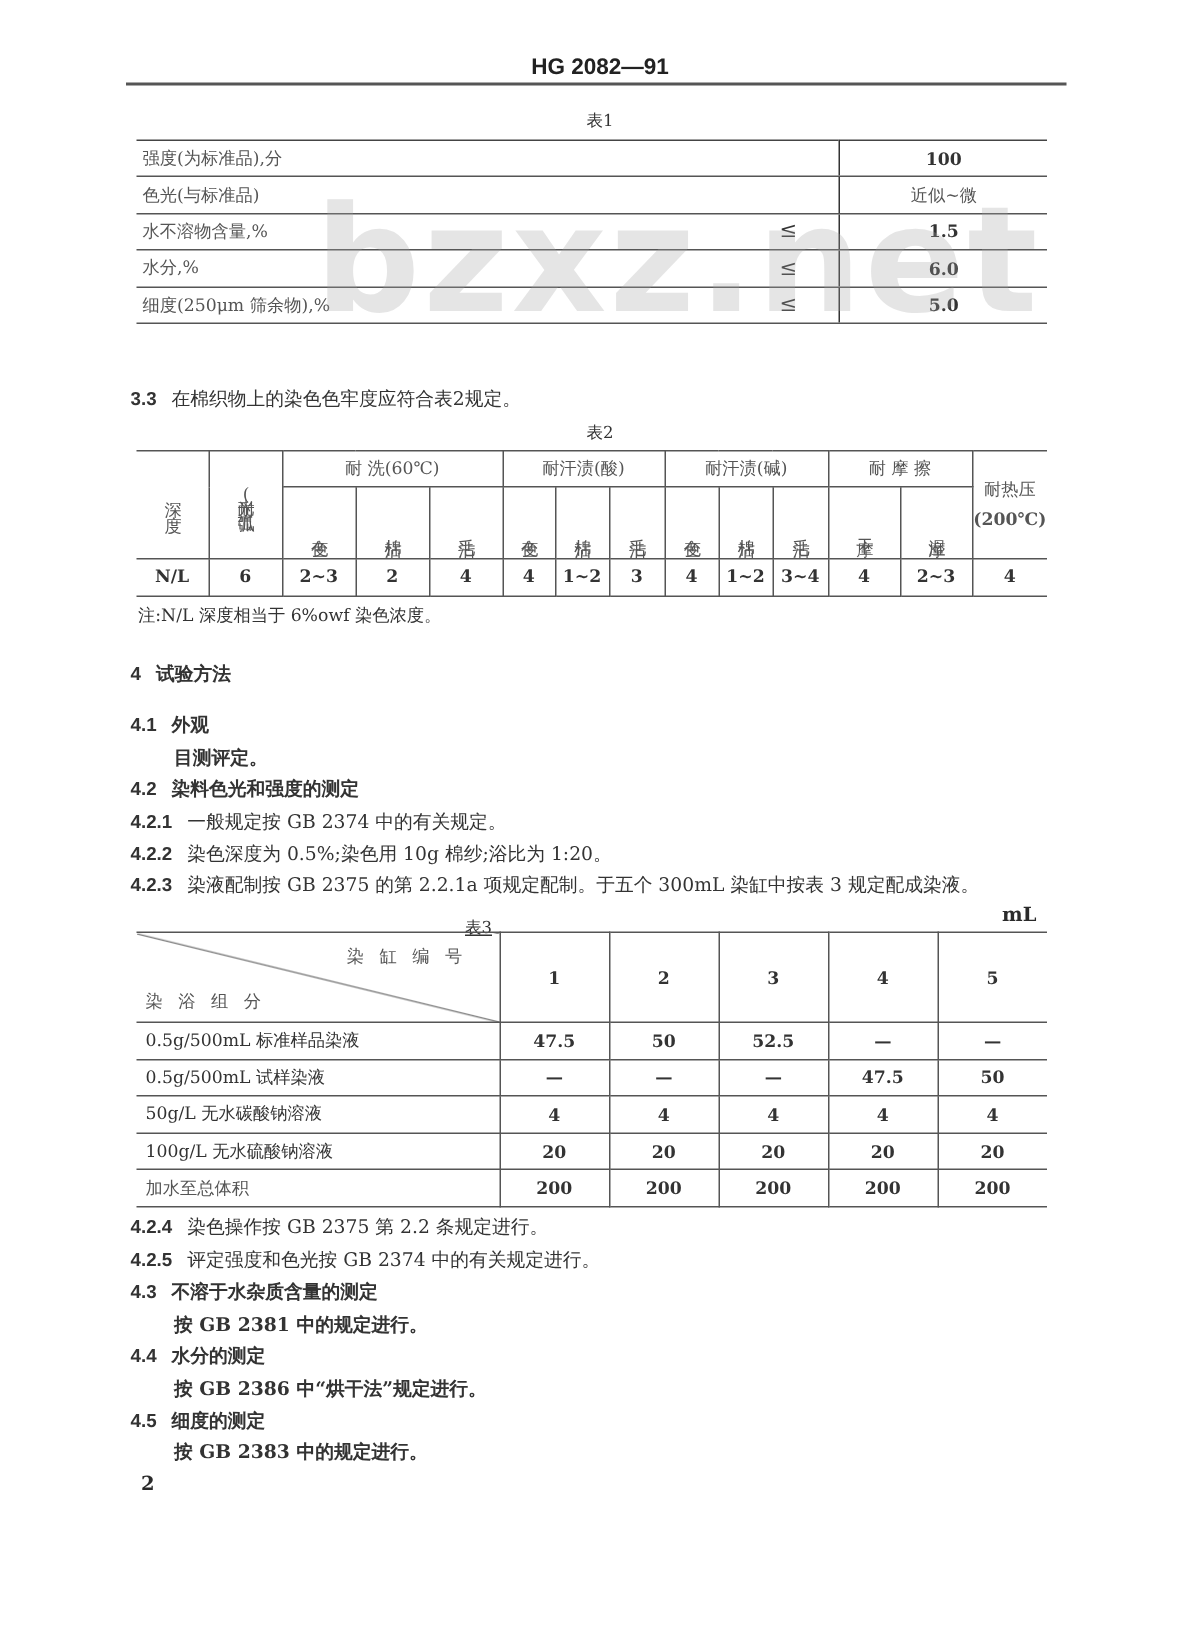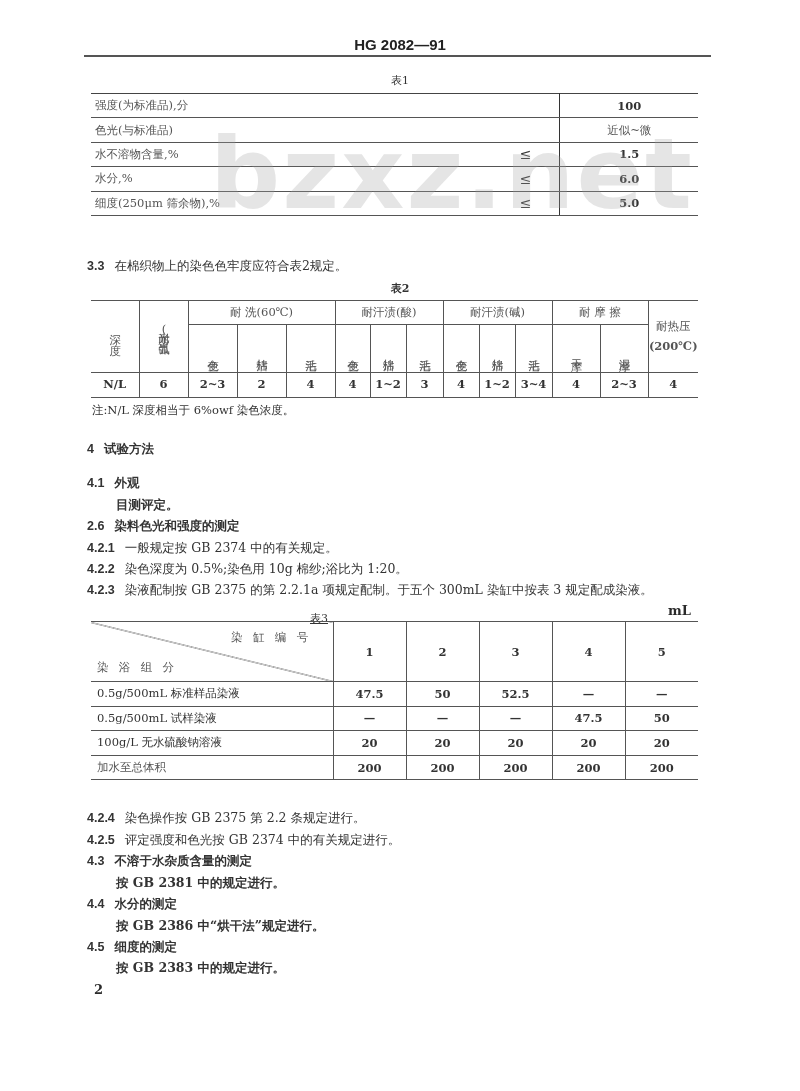--- a/index.html
+++ b/index.html
@@ -81,21 +81,21 @@
     <td class="cmp">≤</td>
     <td class="c2 bold">5.0</td>
   </tr>
 </tbody>
   </table>
 
 <div class="line" style="top:258px;">
   <span class="no">3.3</span><span>在棉织物上的染色色牢度应符合表2规定。</span>
 </div>
 
-<div class="abs caption" style="left:0;width:800px;top:281px;font-weight:bold;">表2</div>
+<div class="abs caption" style="left:0;width:800px;top:281px;font-weight:normal;">表2</div>
 <table id="t2">
   <colgroup>
     <col style="width:48px">
       <col style="width:49px">
       <col style="width:49px">
       <col style="width:49px">
       <col style="width:49px">
     <col style="width:35px">
       <col style="width:36px">
       <col style="width:37px">
@@ -148,21 +148,21 @@
     <td>2~3</td>
     <td>4</td>
   </tr>
 </tbody>
   </table>
 <div class="line light" style="top:403px;left:92px;font-size:11.5px;">注:N/L 深度相当于 6%owf 染色浓度。</div>
 
 <div class="line" style="top:441px;"><span class="no">4</span><span class="h">试验方法</span></div>
 <div class="line" style="top:475px;"><span class="no">4.1</span><span class="h">外观</span></div>
 <div class="line ind light" style="top:497px;">目测评定。</div>
-<div class="line" style="top:518px;"><span class="no">2.6</span><span class="h">染料色光和强度的测定</span></div>
+<div class="line" style="top:518px;"><span class="no">4.2</span><span class="h">染料色光和强度的测定</span></div>
 <div class="line" style="top:540px;"><span class="no">4.2.1</span><span>一般规定按 GB 2374 中的有关规定。</span></div>
 <div class="line" style="top:561px;"><span class="no">4.2.2</span><span>染色深度为 0.5%;染色用 10g 棉纱;浴比为 1:20。</span></div>
 <div class="line" style="top:582px;"><span class="no">4.2.3</span><span>染液配制按 GB 2375 的第 2.2.1a 项规定配制。于五个 300mL 染缸中按表 3 规定配成染液。</span></div>
 
 <div class="abs caption" style="left:0;width:638px;top:611px;text-decoration:underline;">表3</div>
 <div class="unit">mL</div>
 <table id="t3">
   <colgroup>
       <col style="width:242px">
       <col style="width:73px">
@@ -193,20 +193,28 @@
   </tr>
   <tr>
     <td>0.5g/500mL 试样染液</td>
     <td class="num">—</td>
     <td class="num">—</td>
     <td class="num">—</td>
     <td class="num">47.5</td>
     <td class="num">50</td>
   </tr>
   <tr>
+    <td>50g/L 无水碳酸钠溶液</td>
+    <td class="num">4</td>
+    <td class="num">4</td>
+    <td class="num">4</td>
+    <td class="num">4</td>
+    <td class="num">4</td>
+  </tr>
+  <tr>
     <td>100g/L 无水硫酸钠溶液</td>
     <td class="num">20</td>
     <td class="num">20</td>
     <td class="num">20</td>
     <td class="num">20</td>
     <td class="num">20</td>
   </tr>
   <tr>
     <td class="light">加水至总体积</td>
     <td class="num">200</td>

